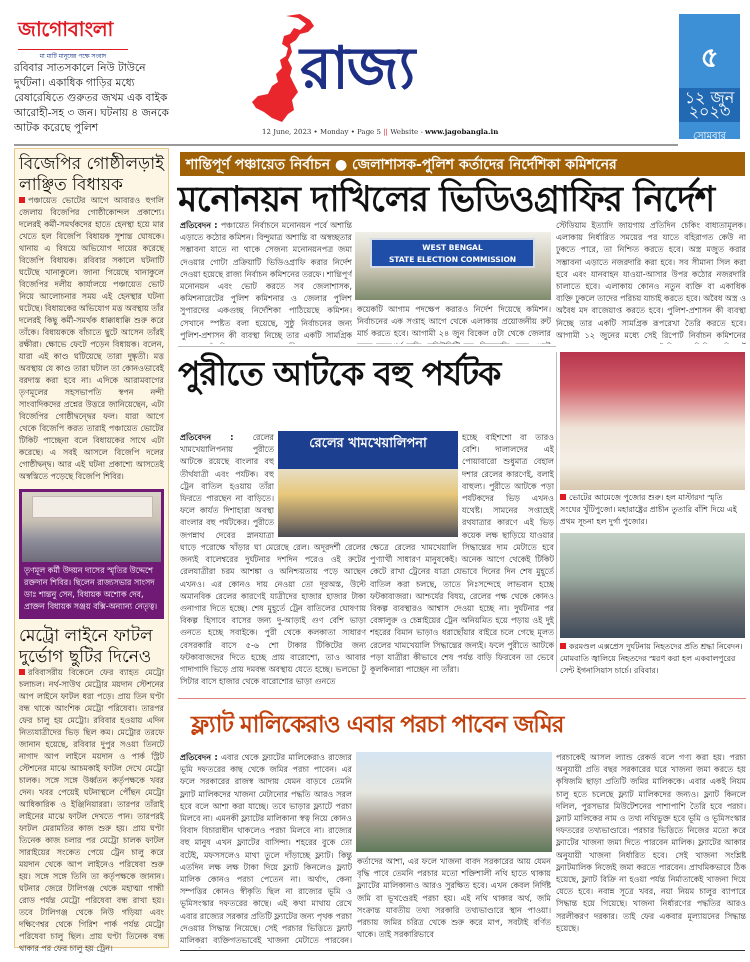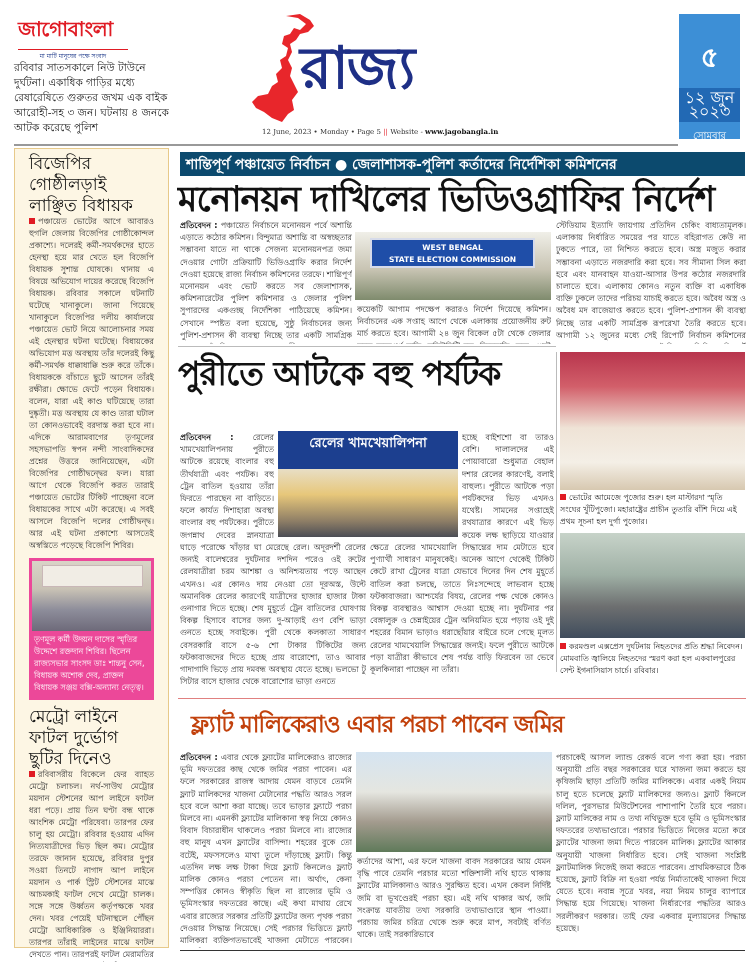--- a/index.html
+++ b/index.html
@@ -20,31 +20,31 @@
   .dateline .sep { color: #e01b24; }
 
   .date-box { position: absolute; left: 679px; top: 14px; width: 61px; height: 125px; background: #3d8fd6; color: #fff; text-align: center; }
   .date-box .page-no { font-size: 28px; font-weight: bold; padding-top: 22px; height: 74px; }
   .date-box .day-date { background: #2269b4; font-size: 16px; line-height: 14px; padding: 3px 0; }
   .date-box .weekday { font-size: 10px; padding-top: 6px; }
 
   .rule-top { position: absolute; left: 14px; top: 144px; width: 664px; height: 2px; background: #999; }
 
   
-  .left-col { position: absolute; left: 14px; top: 148px; width: 155px; height: 800px; background: #fdf6e4; border: 1px solid #e7c98a; padding: 4px 14px; }
+  .left-col { position: absolute; left: 14px; top: 148px; width: 155px; height: 800px; background: #fdf6e4; border: 1px solid #e7c98a; padding: 4px 4px; }
   .lc-head { font-size: 17px; line-height: 21px; color: #111; font-weight: normal; }
   .lc-body { font-size: 8px; line-height: 12px; color: #333; text-align: justify; }
   .bullet { display: inline-block; width: 6px; height: 6px; background: #e01b24; margin-right: 3px; }
-  .photo-box { margin: 6px 0; background: #ec4899; padding: 3px; }
+  .photo-box { margin: 6px 0; background: #701a75; padding: 3px; }
   .photo { height: 70px; background: linear-gradient(180deg,#d9d4c7 0%,#c9c2b5 40%,#8d8d9a 70%,#6e6a7a 100%); position: relative; }
   .photo .banner { position: absolute; left: 10px; right: 8px; top: 4px; height: 22px; background: #f1ede5; border: 1px solid #c9b7b7; }
   .photo-caption { color: #fff; font-size: 8px; line-height: 12px; padding: 3px 2px; }
 
   
-  .kicker { position: absolute; left: 180px; top: 152px; width: 565px; height: 24px; background: #0c4a6e; color: #fff; font-size: 14px; line-height: 24px; font-weight: bold; padding-left: 6px; white-space: nowrap; overflow: hidden; }
+  .kicker { position: absolute; left: 180px; top: 152px; width: 565px; height: 24px; background: #a16207; color: #fff; font-size: 14px; line-height: 24px; font-weight: bold; padding-left: 6px; white-space: nowrap; overflow: hidden; }
   .headline1 { position: absolute; left: 178px; top: 178px; font-size: 35px; line-height: 42px; font-weight: bold; color: #111; white-space: nowrap; letter-spacing: -1px; }
   .col-text { position: absolute; font-size: 8px; line-height: 12.2px; color: #333; text-align: justify; overflow: hidden; }
   .col-text b { color: #111; }
   .sec-img { position: absolute; left: 355px; top: 232px; width: 196px; height: 68px; background: linear-gradient(180deg,#f0efe8 0%,#c8c4b3 55%,#7f8b6d 100%); }
   .sec-img .sign { position: absolute; left: 15px; top: 6px; width: 165px; height: 30px; background: #1f4ea8; border: 2px solid #d6dbea; color: #fff; font-weight: bold; font-size: 7.5px; text-align: center; line-height: 12px; padding-top: 2px; }
 
   .rule-mid { position: absolute; left: 178px; top: 346px; width: 378px; height: 1px; background: #bbb; }
   .headline2 { position: absolute; left: 178px; top: 352px; font-size: 33px; line-height: 44px; font-weight: bold; color: #111; white-space: nowrap; letter-spacing: -1px; }
 
   .rail-img { position: absolute; left: 278px; top: 431px; width: 180px; height: 106px; background: linear-gradient(180deg,#bcd9ef 0%,#e8dfc8 35%,#e7c77a 60%,#8e7e66 85%,#4b4d55 100%); }

